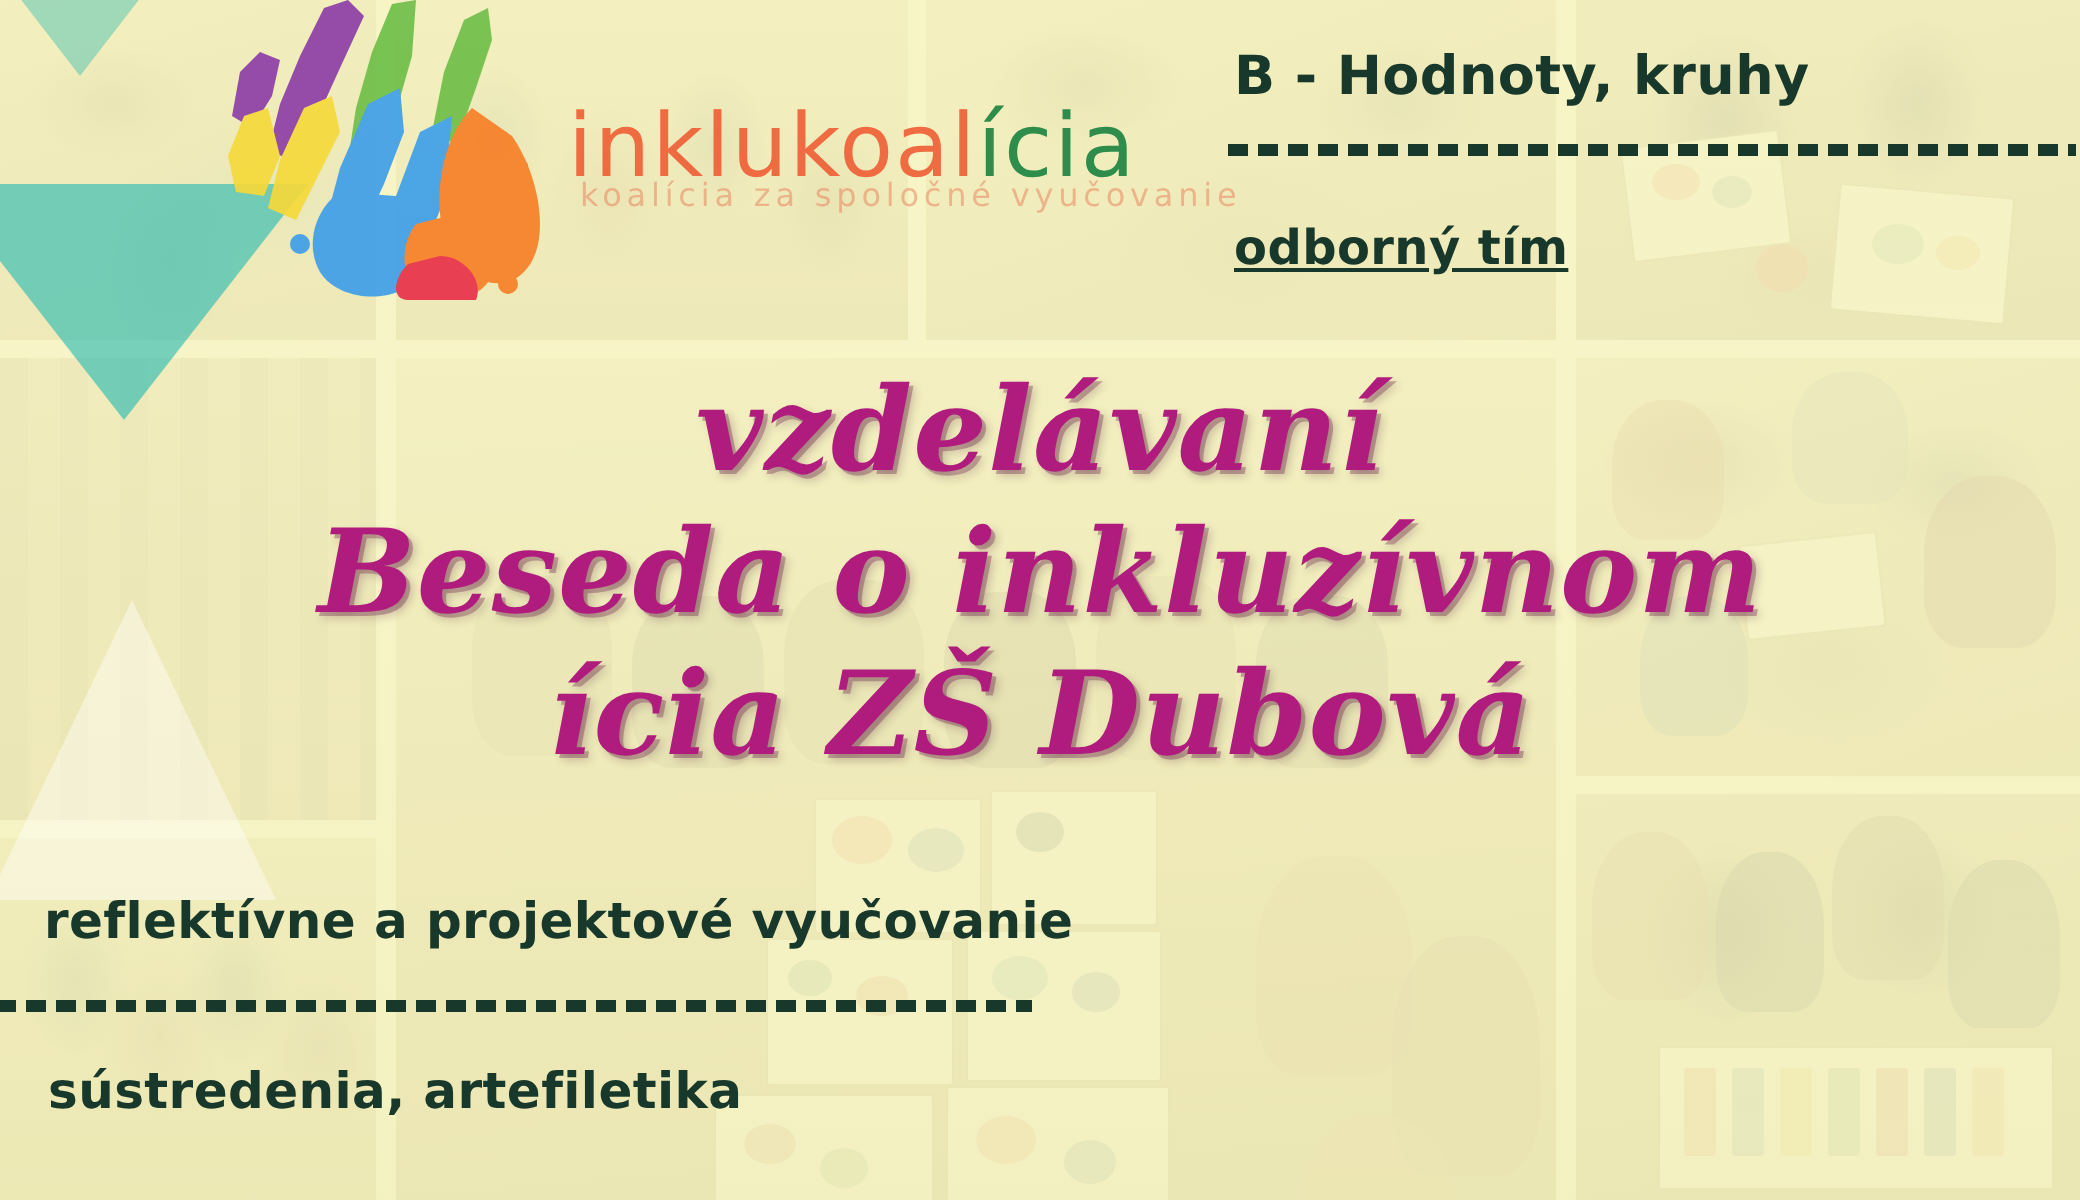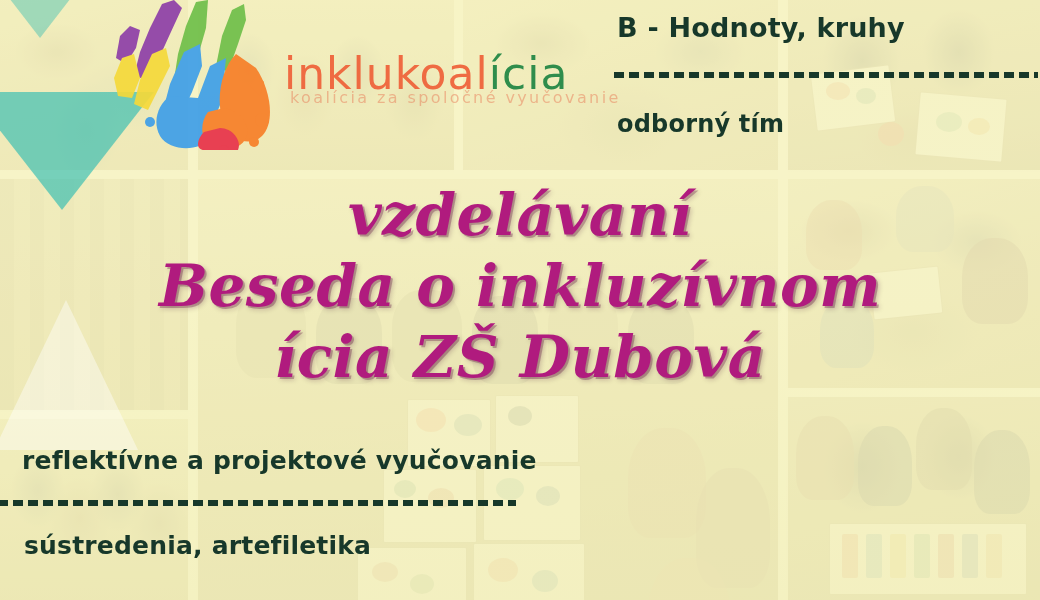--- a/index.html
+++ b/index.html
@@ -118,22 +118,22 @@
 
   
   .green{
     position:absolute;
     color:#17382a;
     font-family:"DejaVu Sans",sans-serif;
     font-weight:bold;
     white-space:nowrap;
     letter-spacing:.2px;
   }
-  #h-top     {left:617px;top:12px;font-size:27px;}
-  #h-team    {left:617px;top:110px;font-size:24px;}
+  #h-top     {left:617px;top:23px;font-size:27px;}
+  #h-team    {left:617px;top:110px;font-size:24px;text-decoration:underline;}
   #h-reflect {left:22px; top:446px;font-size:25px;}
   #h-sustr   {left:24px; top:531px;font-size:25px;}
 
   .dash{
     position:absolute;height:6px;
     background:repeating-linear-gradient(90deg,#17382a 0 10px, rgba(0,0,0,0) 10px 15px);
   }
   #dash-top{left:614px;top:72px;width:424px;}
   #dash-bot{left:-2px; top:500px;width:518px;}
 

